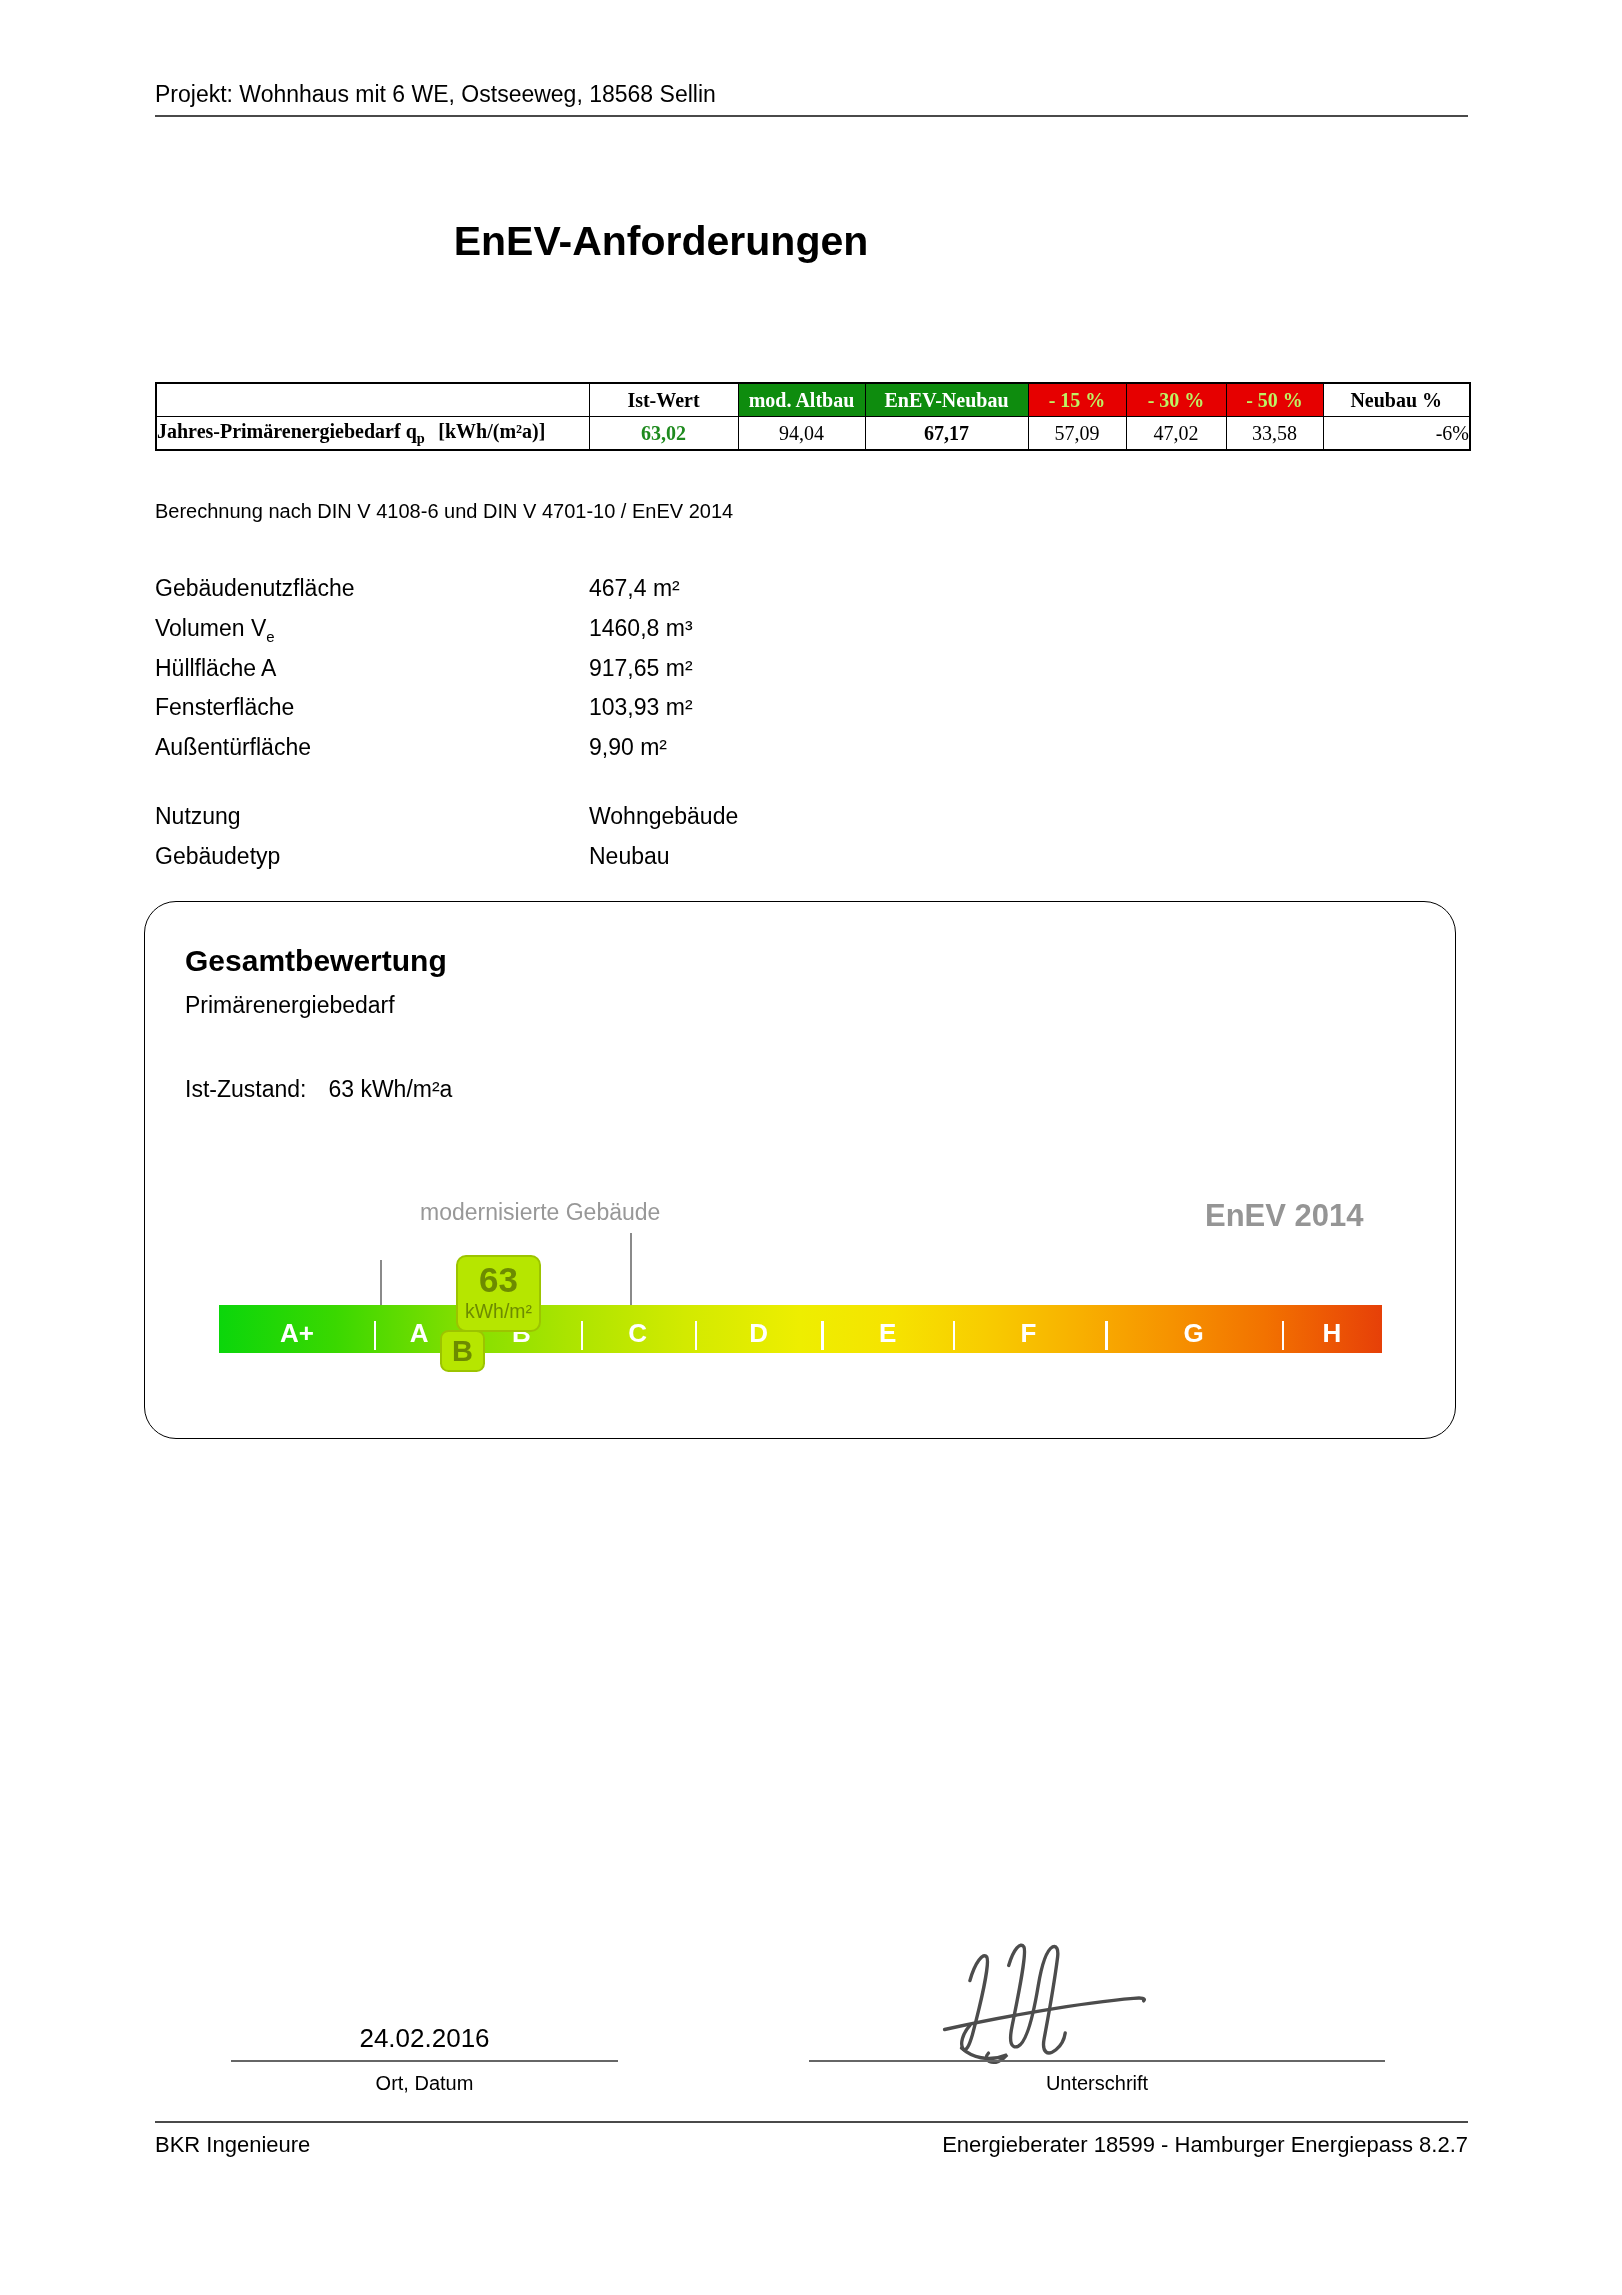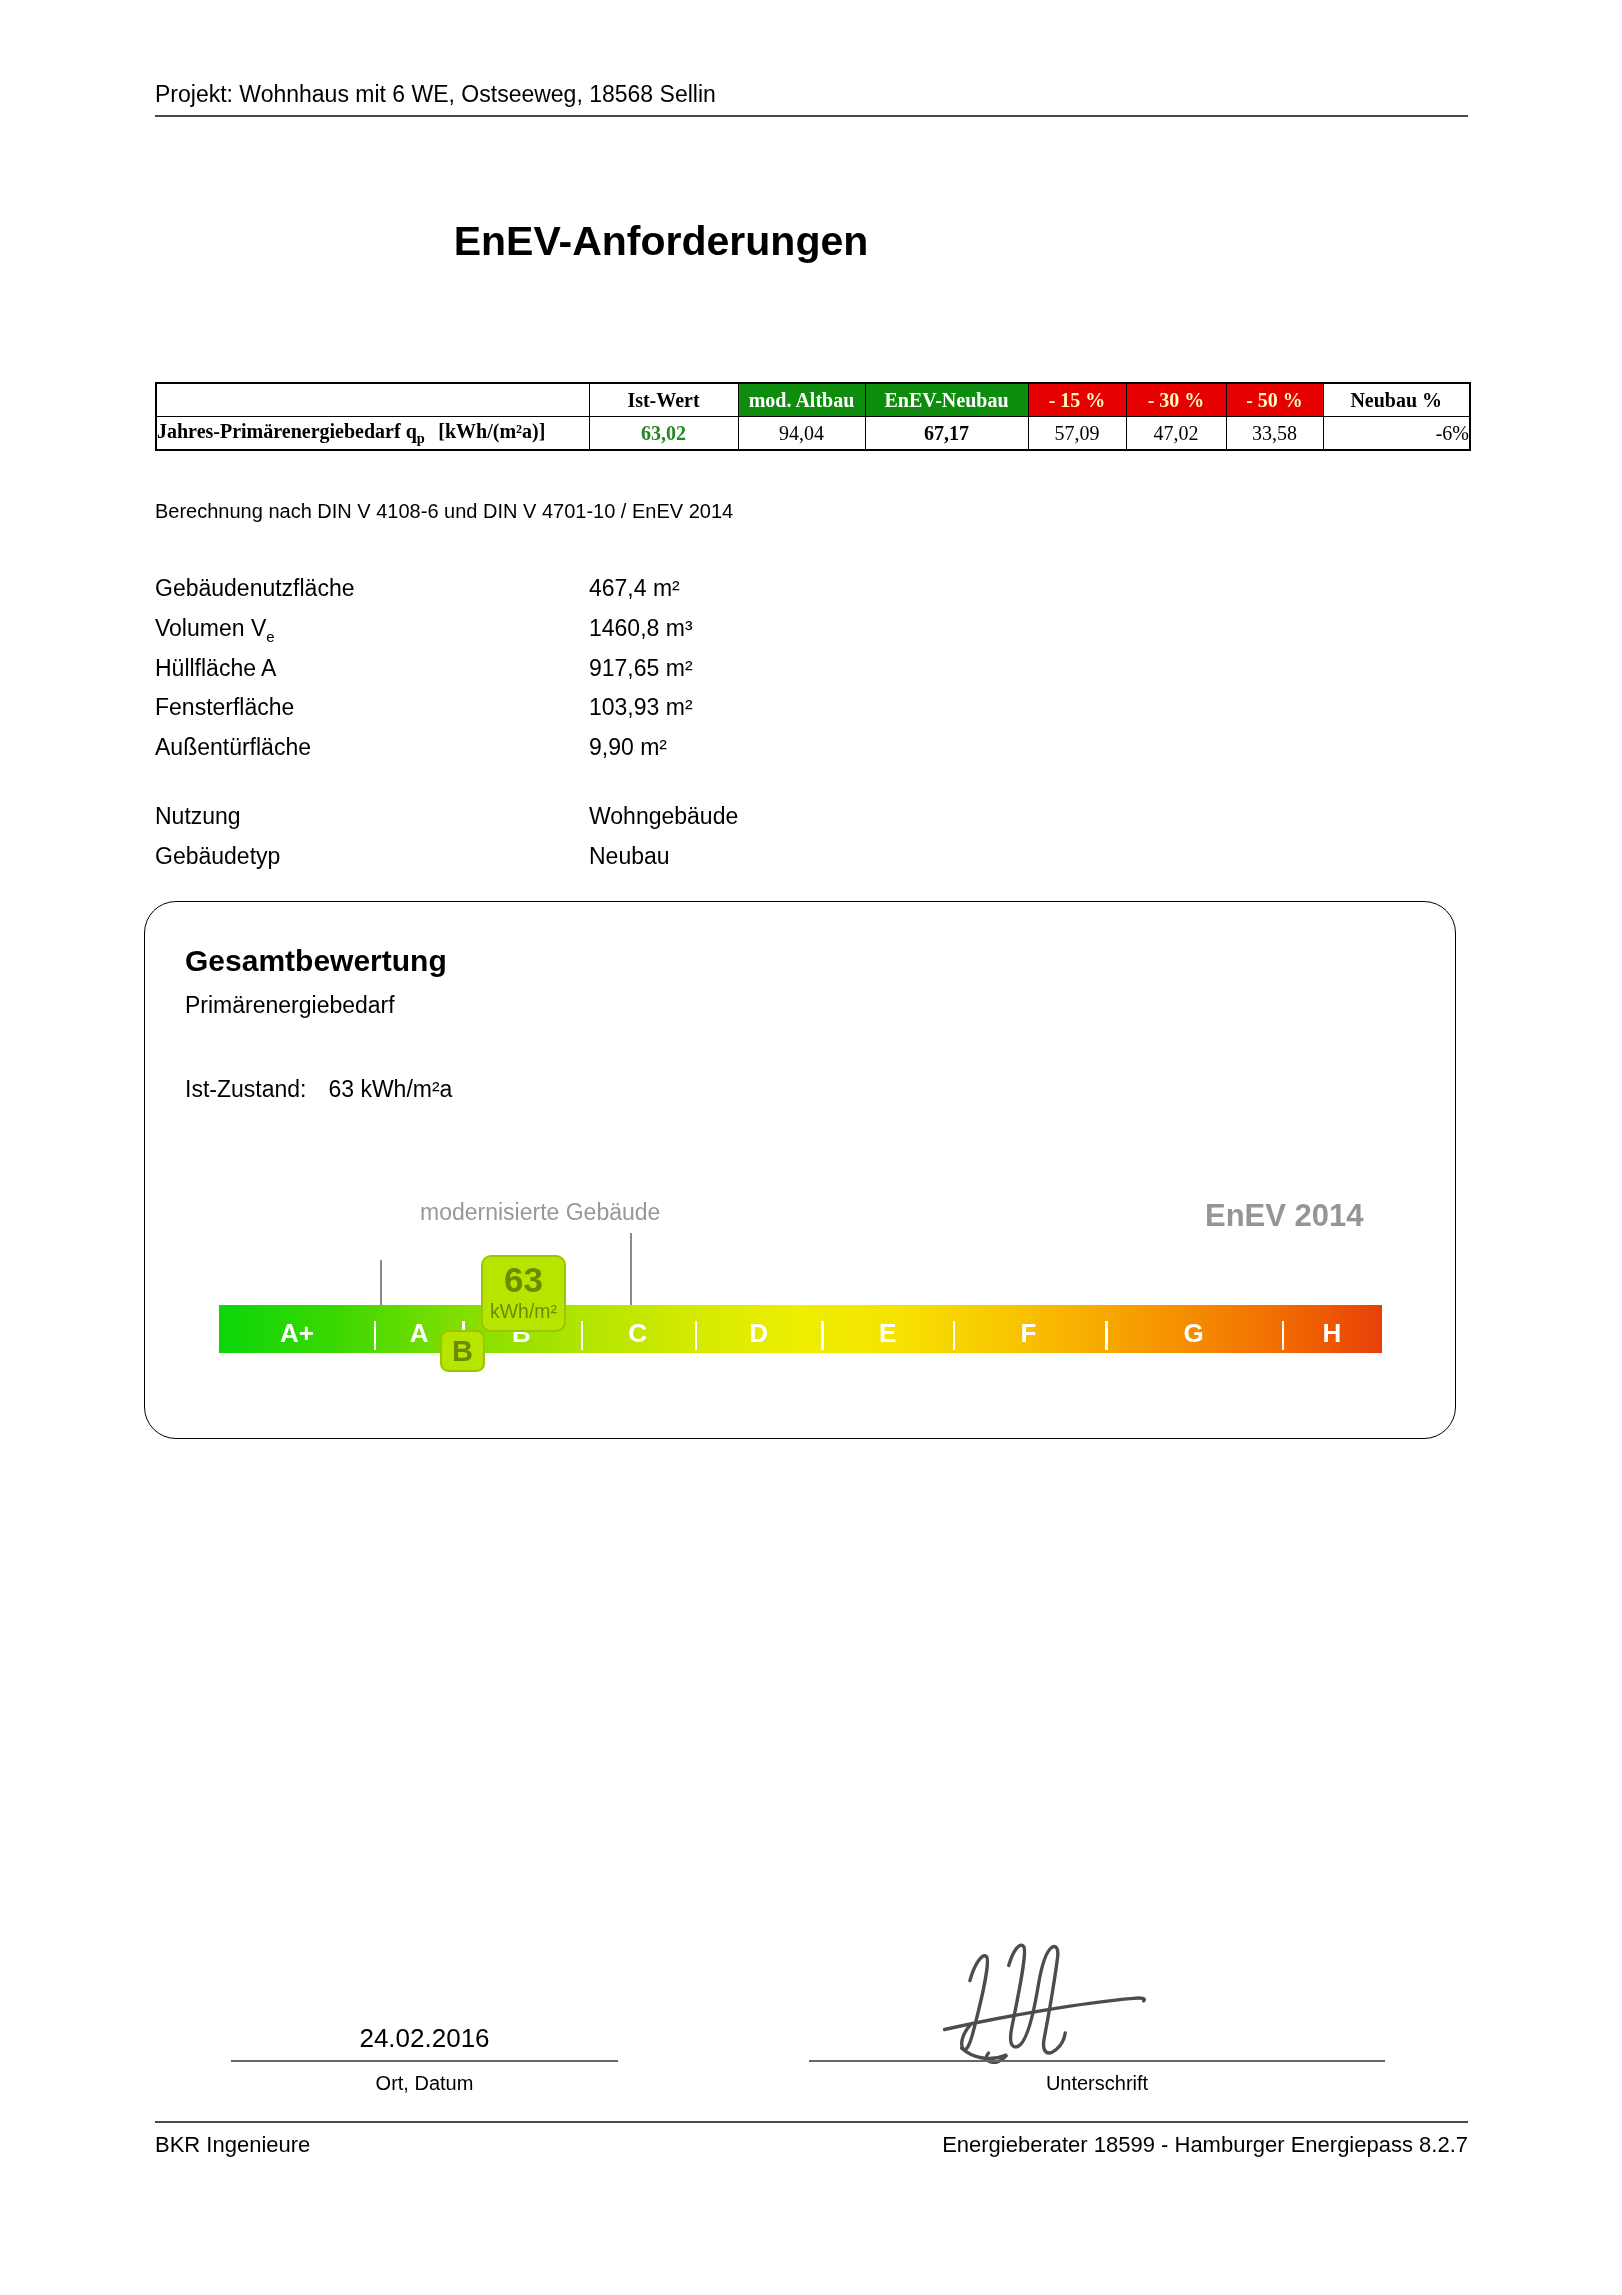--- a/index.html
+++ b/index.html
@@ -16,21 +16,21 @@
 
   
   .doc-title{left:0;top:218px;width:1322px;text-align:center;font-size:41px;font-weight:bold;}
 
   
   .reqtable-wrap{left:155px;top:382px;}
   table.reqtable{border-collapse:collapse;table-layout:fixed;width:1313px;border:2.5px solid #000;font-family:Liberation Serif, serif;}
   table.reqtable th,table.reqtable td{border:1.7px solid #000;height:32px;font-size:20px;padding:0;overflow:hidden;white-space:nowrap;}
   table.reqtable th{font-weight:bold;text-align:center;}
   .h-green{background:#0e8c0e;color:#fff;}
-  .h-red{background:#e60000;color:#fef9c3;}
+  .h-red{background:#e60000;color:#bef264;}
   td.c{text-align:center;}
   td.r{text-align:right;padding-right:8.4px;}
   td.lbl{padding-left:8.4px;font-weight:bold;text-align:left;}
   .green-val{color:#1e8a1e;font-weight:bold;}
   .bold-val{font-weight:bold;}
   sub.tsub{font-size:14.4px;}
   span.unit{margin-left:13.5px;}
 
   .calc-note{left:155px;top:500px;font-size:20px;}
 
@@ -55,21 +55,21 @@
     background:linear-gradient(to right,
       #0bd60b 0%, #3ad800 10%, #7ede00 20%, #abe400 30%, #d2ea00 40%,
       #eeee00 50%, #f6e300 58%, #f8cc00 66%, #f8b000 74%, #f69200 82%,
       #f27200 90%, #ec5405 96%, #e64008 100%);}
   .band{position:absolute;bottom:4.2px;transform:translateX(-50%);color:#fff;font-weight:bold;font-size:26px;}
   .b0{left:6.7%;} .b1{left:17.2%;} .b2{left:26%;} .b3{left:36%;} .b4{left:46.4%;}
   .b5{left:57.5%;} .b6{left:69.6%;} .b7{left:83.8%;} .b8{left:95.7%;}
   .tick{position:absolute;bottom:3.4px;width:2.5px;height:29px;background:#fff;}
   .t0{left:13.3%;} .t1{left:20.9%;} .t2{left:31.1%;} .t3{left:40.9%;}
   .t4{left:51.8%;} .t5{left:63.1%;} .t6{left:76.2%;} .t7{left:91.4%;}
-  .marker63{left:311px;top:353px;width:81px;height:73px;background:#b6e600;border:2.5px solid #9cc400;border-radius:10px;text-align:center;z-index:3;margin-left:25px;}
+  .marker63{left:311px;top:353px;width:81px;height:73px;background:#b6e600;border:2.5px solid #9cc400;border-radius:10px;text-align:center;z-index:3;}
   .m-val{font-size:35px;font-weight:bold;color:#6d8b00;line-height:41px;margin-top:1.7px;}
   .m-unit{font-size:19.4px;color:#6d8b00;line-height:22px;}
   .badgeB{left:295px;top:428px;width:41px;height:38px;background:#b6e600;border:2.5px solid #9cc400;border-radius:8.4px;text-align:center;z-index:2;
     font-size:29px;font-weight:bold;color:#6d8b00;line-height:38px;}
 
   
   .sig-svg{left:921px;top:1928px;}
   .date-text{left:231px;top:2023px;width:387px;text-align:center;font-size:26px;}
   .dateline{left:231px;top:2060px;width:387px;height:1.7px;background:#666;}
   .date-label{left:231px;top:2072px;width:387px;text-align:center;font-size:20px;}

